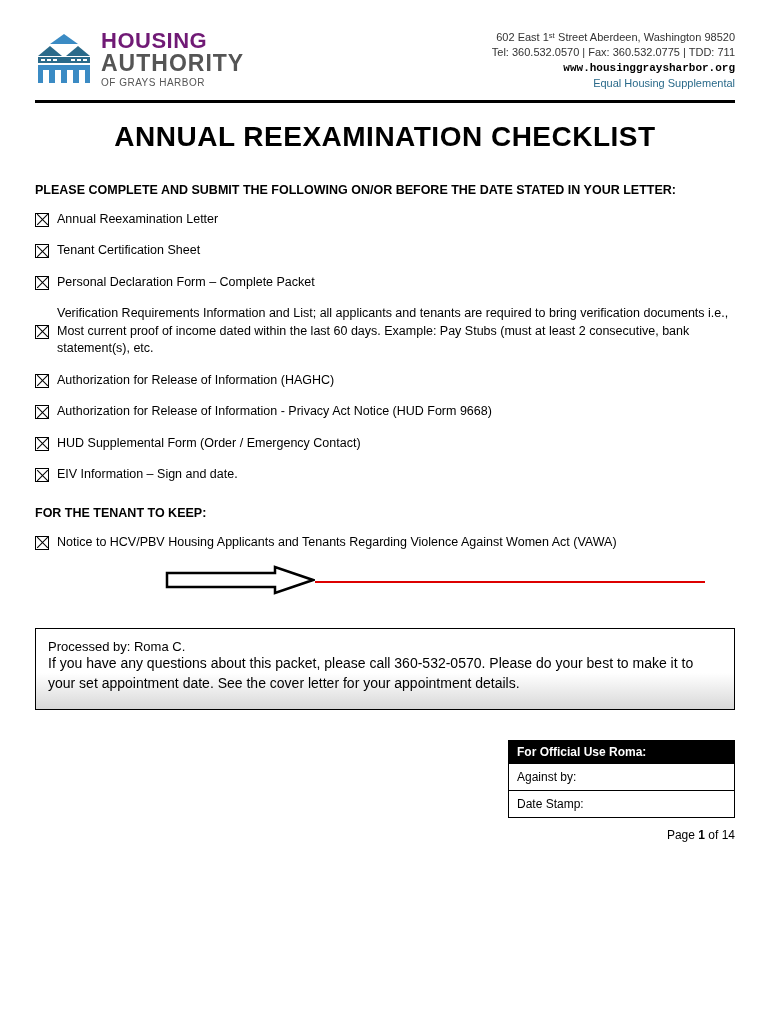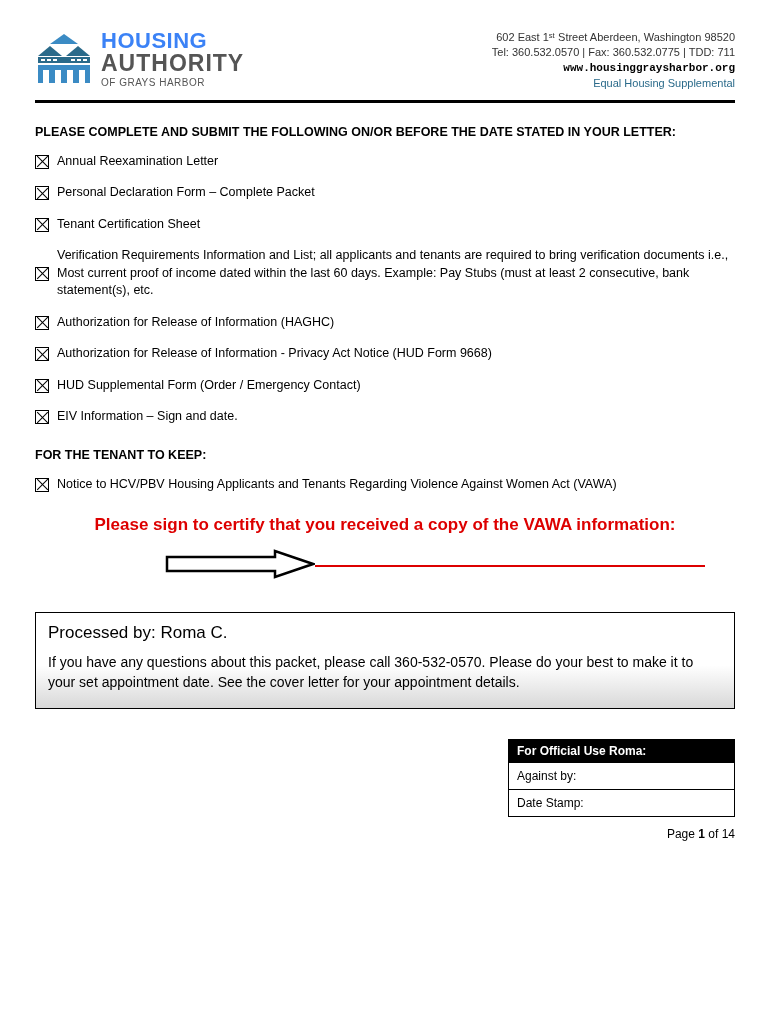--- a/index.html
+++ b/index.html
@@ -27,21 +27,21 @@
     display: flex;
     align-items: center;
   }
   .logo-icon {
     width: 58px;
     margin-right: 8px;
   }
   .logo-text .title1 {
     font-size: 22px;
     font-weight: bold;
-    color: #3b82f6;
+    color: #701a75;
     letter-spacing: 0.5px;
     line-height: 1;
   }
   .logo-text .title2 {
     font-size: 23px;
     font-weight: bold;
     color: #555;
     letter-spacing: 1px;
     line-height: 1;
   }
@@ -129,22 +129,21 @@
     margin-right: 30px;
     margin-left: 0;
   }
   .processed-box {
     border: 1px solid #000;
     padding: 10px 12px 16px 12px;
     background: linear-gradient(to bottom, #fff 0%, #fff 55%, #d8d8d8 100%);
     margin-bottom: 30px;
   }
   .processed-box .line1 {
-    font-size: 17px;
-    margin-bottom: 10px;
+    font-size: 13px;
   }
   .processed-box .line2 {
     font-size: 14px;
     line-height: 1.4;
   }
   .official-box {
     width: 225px;
     border: 1px solid #000;
     margin-left: auto;
     font-size: 12px;
@@ -199,37 +198,38 @@
       </div>
     </div>
     <div class="contact-block">
       <div>602 East 1ˢᵗ Street Aberdeen, Washington 98520</div>
       <div>Tel:  360.532.0570 | Fax: 360.532.0775 | TDD: 711</div>
       <div class="website">www.housinggraysharbor.org</div>
       <div class="eho">Equal Housing Supplemental</div>
     </div>
   </div>
 
+  <div class="main-title">ANNUAL REEXAMINATION CHECKLIST</div>
 
   <div class="section-heading">PLEASE COMPLETE AND SUBMIT THE FOLLOWING ON/OR BEFORE THE DATE STATED IN YOUR LETTER:</div>
 
   <div class="checklist-item">
     <div class="checkbox"></div>
     <div>Annual Reexamination Letter</div>
   </div>
   <div class="checklist-item">
     <div class="checkbox"></div>
+    <div>Tenant Certification Sheet</div>
+  </div>
+  <div class="checklist-item">
+    <div class="checkbox"></div>
     <div>Personal Declaration Form – Complete Packet</div>
   </div>
   <div class="checklist-item">
     <div class="checkbox"></div>
-    <div>Tenant Certification Sheet</div>
-  </div>
-  <div class="checklist-item">
-    <div class="checkbox"></div>
     <div>Verification Requirements Information and List; all applicants and tenants are required to bring verification documents i.e., Most current proof of income dated within the last 60 days.  Example:  Pay Stubs (must at least 2 consecutive, bank statement(s), etc.</div>
   </div>
   <div class="checklist-item">
     <div class="checkbox"></div>
     <div>Authorization for Release of Information (HAGHC)</div>
   </div>
   <div class="checklist-item">
     <div class="checkbox"></div>
     <div>Authorization for Release of Information - Privacy Act Notice (HUD Form 9668)</div>
   </div>
@@ -242,21 +242,20 @@
     <div>EIV Information – Sign and date.</div>
   </div>
 
   <div class="section-heading">FOR THE TENANT TO KEEP:</div>
 
   <div class="checklist-item">
     <div class="checkbox"></div>
     <div>Notice to HCV/PBV Housing Applicants and Tenants Regarding Violence Against Women Act (VAWA)</div>
   </div>
 
-  <div class="red-heading">Please sign to certify that you received a copy of the VAWA information:</div>
 
   <div class="signature-row">
     <div class="arrow-wrap">
       <svg width="150" height="30" viewBox="0 0 150 30">
         <polygon points="2,8 110,8 110,2 148,15 110,28 110,22 2,22" fill="#fff" stroke="#000" stroke-width="2.5"></polygon>
       </svg>
     </div>
     <div class="sig-line"></div>
   </div>
 

